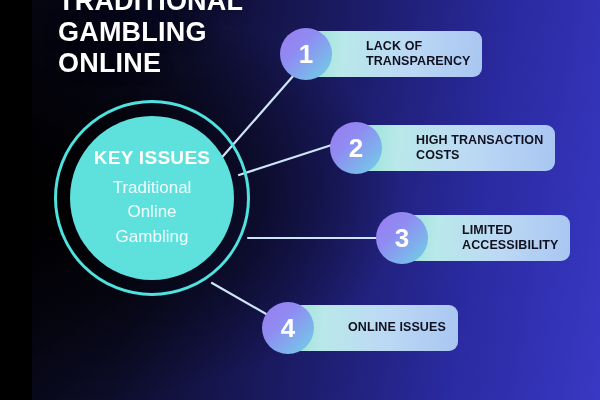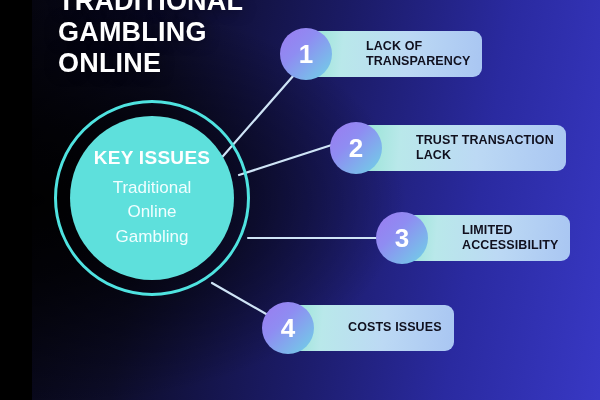--- a/index.html
+++ b/index.html
@@ -165,39 +165,39 @@
         <span>LACK OF</span><br>
         <span>TRANSPARENCY</span>
       </div>
     </div>
     <div class="badge">1</div>
   </div>
 
   <div class="item" id="item-2">
     <div class="pill">
       <div class="pill-label">
-        <span>TRUST TRANSACTION</span><br>
-        <span>LACK</span>
+        <span>HIGH TRANSACTION</span><br>
+        <span>COSTS</span>
       </div>
     </div>
     <div class="badge">2</div>
   </div>
 
   <div class="item" id="item-3">
     <div class="pill">
       <div class="pill-label">
         <span>LIMITED</span><br>
         <span>ACCESSIBILITY</span>
       </div>
     </div>
     <div class="badge">3</div>
   </div>
 
   <div class="item" id="item-4">
     <div class="pill">
       <div class="pill-label">
-        <span>COSTS ISSUES</span>
+        <span>ONLINE ISSUES</span>
       </div>
     </div>
     <div class="badge">4</div>
   </div>
 
 </div>
 
 </body></html>

